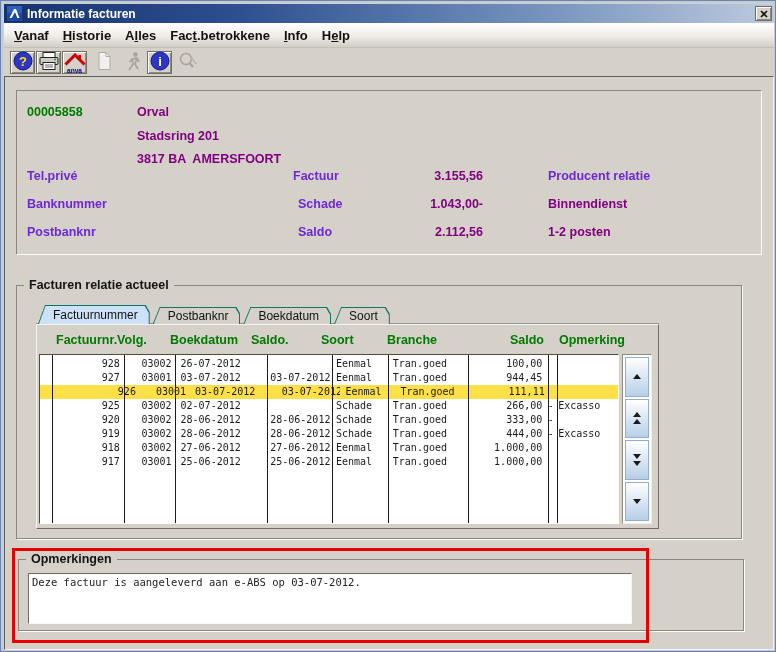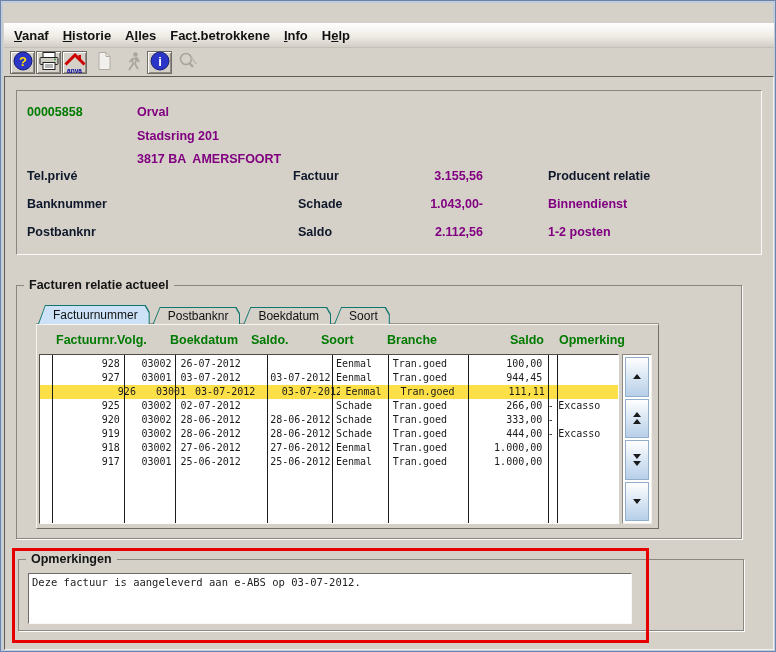--- a/index.html
+++ b/index.html
@@ -56,21 +56,21 @@
     background:#d5d1c9;
     border:1px solid; border-color:#5f5d57 #f4f2ee #f4f2ee #5f5d57;
   }
   .top-panel {
     position:absolute; left:11px; top:13px; width:746px; height:165px;
     border:1px solid; border-color:#8a8781 #fbfaf8 #fbfaf8 #8a8781;
   }
   .tp-text { position:absolute; font-size:12.5px; font-weight:bold; white-space:pre; }
   .green { color:#007a00; }
   .purple { color:#800080; }
-  .black { color:#0f172a; }
+  .black { color:#6d28d9; }
   
   .groupbox {
     position:absolute; border:1px solid #8a8781;
     box-shadow: 1px 1px 0 rgba(255,255,255,.95);
   }
   .legend {
     position:absolute; background:#d5d1c9; padding:0 5px;
     font-size:12.5px; font-weight:bold; color:#141414; z-index:3; white-space:pre;
   }
   
@@ -131,20 +131,34 @@
   .red-rect {
     position:absolute; left:7px; top:471px; width:637px; height:95px;
     border:3px solid #e60000; z-index:50; pointer-events:none;
   }
 </style>
 </head>
 <body>
 
 <div class="window">
 
+  <div class="titlebar">
+    <svg class="titlebar-icon" viewBox="0 0 15 15">
+      <rect x="0" y="0" width="15" height="15" fill="#1d49a0"></rect>
+      <rect x="0" y="0" width="15" height="7" fill="#3a6cc8" opacity="0.6"></rect>
+      <polygon points="2.5,12 7,3 9,3 12.5,12 10.3,12 8,6 4.7,12" fill="#ffffff"></polygon>
+    </svg>
+    <span class="titlebar-text">Informatie facturen</span>
+    <div class="close-btn">
+      <svg width="8" height="8" viewBox="0 0 8 8">
+        <line x1="1" y1="1" x2="7" y2="7" stroke="#111" stroke-width="1.6"></line>
+        <line x1="7" y1="1" x2="1" y2="7" stroke="#111" stroke-width="1.6"></line>
+      </svg>
+    </div>
+  </div>
 
   <div class="menubar">
       <span class="menu-item"><u>V</u>anaf</span>
       <span class="menu-item"><u>H</u>istorie</span>
       <span class="menu-item">A<u>l</u>les</span>
       <span class="menu-item">Fac<u>t</u>.betrokkene</span>
       <span class="menu-item"><u>I</u>nfo</span>
       <span class="menu-item">H<u>e</u>lp</span>
     </div>
 

